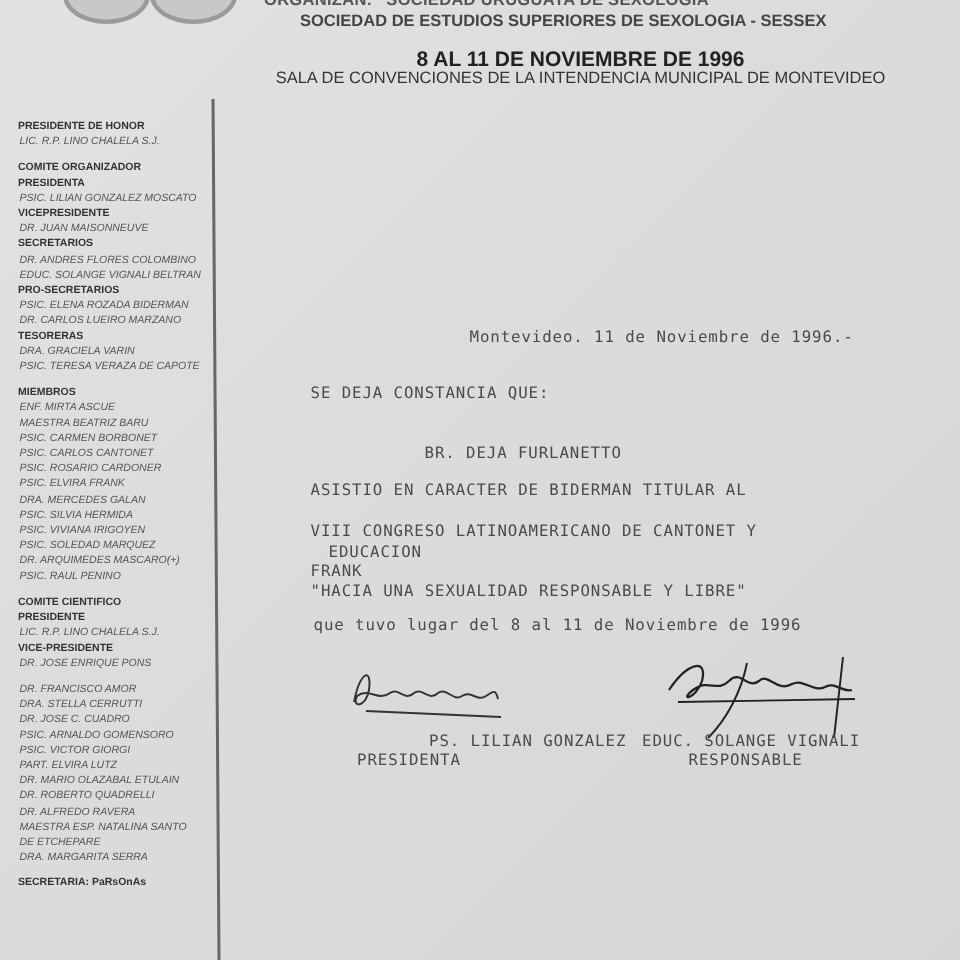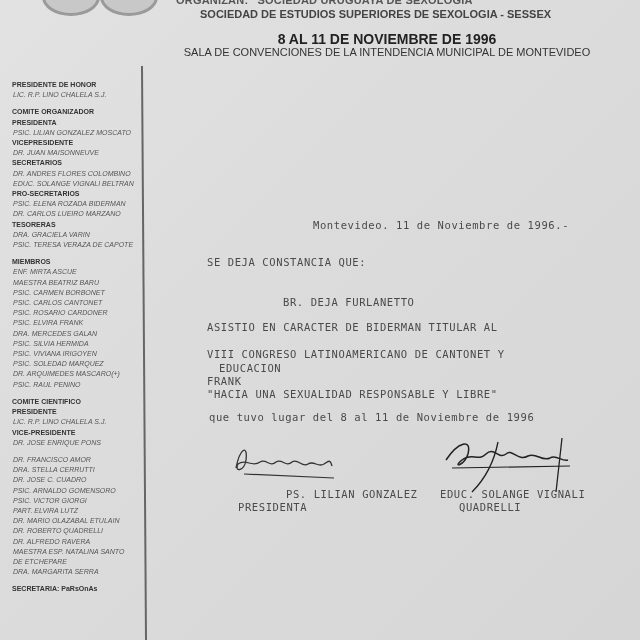--- a/index.html
+++ b/index.html
@@ -114,14 +114,14 @@
 </svg>
 <svg class="sig" style="left:438px; top:432px;" width="140" height="64">
   <path d="M8 28 C 20 10, 34 6, 30 22 C 26 34, 14 36, 24 28 C 34 20, 40 30, 48 22 C 56 14, 60 28, 68 22 C 74 16, 80 30, 90 24 C 98 20, 104 30, 112 26 C 118 22, 124 30, 130 28" stroke="#222" stroke-width="1.5" fill="none"></path>
   <path d="M60 10 C 56 30, 46 48, 34 60" stroke="#222" stroke-width="1.3" fill="none"></path>
   <path d="M124 6 L 118 60" stroke="#222" stroke-width="1.3" fill="none"></path>
   <path d="M14 36 L 132 34" stroke="#222" stroke-width="1.2" fill="none"></path>
 </svg>
 
 <div class="mono" style="left:238px; top:488px;margin-left:48px;">PS. LILIAN GONZALEZ</div>
 <div class="mono" style="left:238px; top:501px;">PRESIDENTA</div>
-<div class="mono" style="left:428px; top:488px;margin-left:12px;">EDUC. SOLANGE VIGNALI</div>
-<div class="mono" style="left:459px; top:501px;">QUADRELLI</div>
+<div class="mono" style="left:428px; top:488px;">EDUC. SOLANGE VIGNALI</div>
+<div class="mono" style="left:459px; top:501px;">RESPONSABLE</div>
 
 </body></html>

